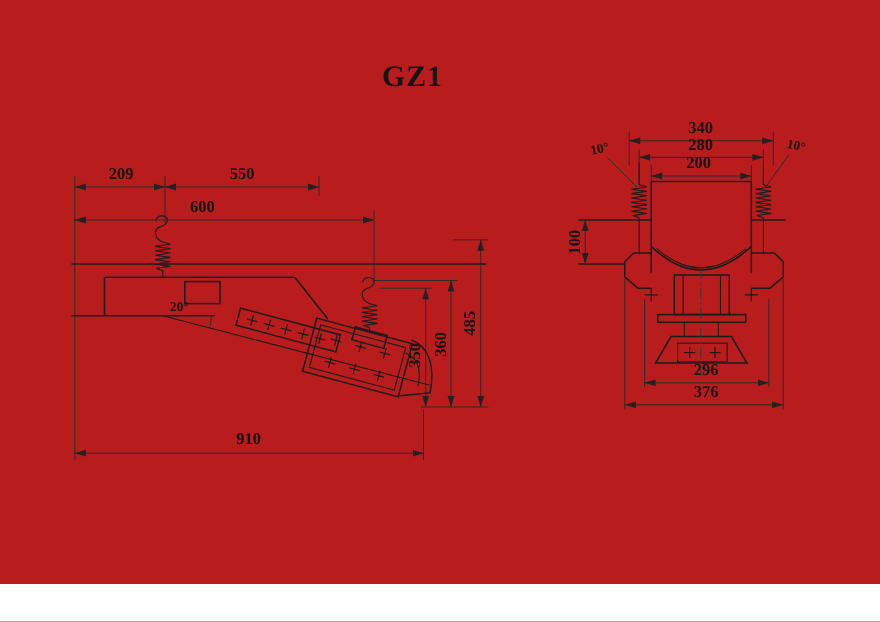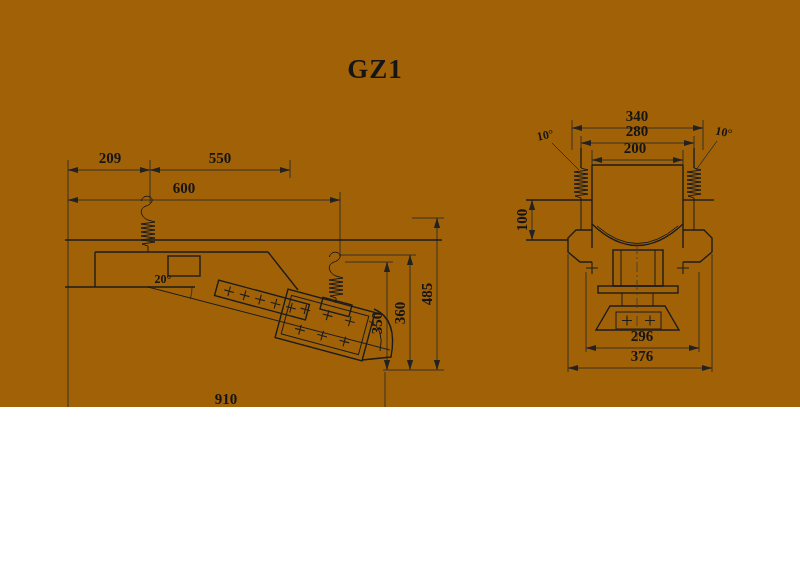--- a/index.html
+++ b/index.html
@@ -1,16 +1,16 @@
 <!DOCTYPE html>
 <html><head>
 <meta charset="utf-8">
 <style>
   html,body{margin:0;padding:0;background:#ffffff;}
-  .wrap{position:relative;width:800px;height:407px;background:#a16207;overflow:hidden;}
+  .wrap{position:relative;width:800px;height:531px;background:#b91c1c;overflow:hidden;}
   svg{display:block;}
   svg text{font-family:"Liberation Serif","DejaVu Serif",serif;font-weight:bold;fill:#151515;}
   .title{font-size:27px;text-anchor:middle;letter-spacing:1px;}
   .dimtext{font-size:15px;text-anchor:middle;}
   .angtext{font-size:12px;text-anchor:middle;}
   .dim{stroke:#2b2b2b;stroke-width:0.9;fill:none;}
   .draw{stroke:#1c1c1c;stroke-width:1.4;fill:none;}
   .thin{stroke:#1c1c1c;stroke-width:1;fill:none;}
   .plus{stroke:#1c1c1c;stroke-width:1.1;fill:none;}
   .axis{stroke:#3a3a3a;stroke-width:0.8;stroke-dasharray:10 3 2 3;fill:none;}

